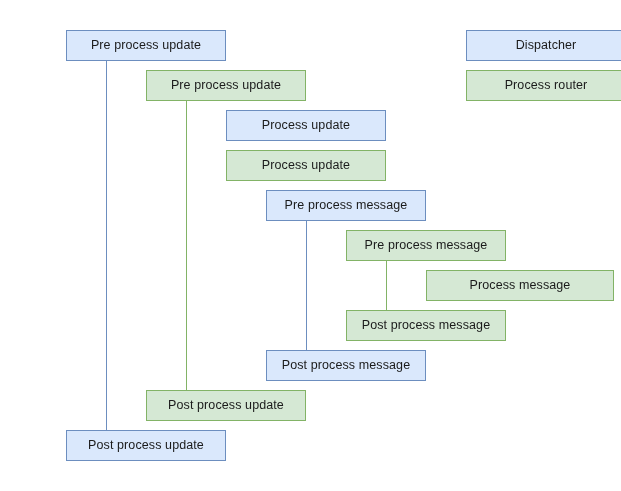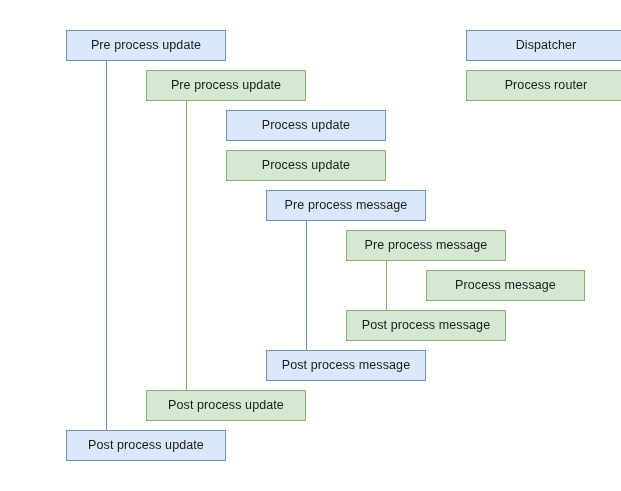--- a/index.html
+++ b/index.html
@@ -72,21 +72,21 @@
   <div class="node router" style="left:110px; top:70px; width:160px; height:31px;">Pre process update</div>
 
   <div class="node dispatcher" style="left:190px; top:110px; width:160px; height:31px;">Process update</div>
 
   <div class="node router" style="left:190px; top:150px; width:160px; height:31px;">Process update</div>
 
   <div class="node dispatcher" style="left:230px; top:190px; width:160px; height:31px;">Pre process message</div>
 
   <div class="node router" style="left:310px; top:230px; width:160px; height:31px;">Pre process message</div>
 
-  <div class="node router" style="left:390px; top:270px; width:159px; height:31px;">Process message</div>
+  <div class="node router" style="left:390px; top:270px; width:188px; height:31px;">Process message</div>
 
   <div class="node router" style="left:310px; top:310px; width:160px; height:31px;">Post process message</div>
 
   <div class="node dispatcher" style="left:230px; top:350px; width:160px; height:31px;">Post process message</div>
 
   <div class="node router" style="left:110px; top:390px; width:160px; height:31px;">Post process update</div>
 
   <div class="node dispatcher" style="left:30px; top:430px; width:160px; height:31px;">Post process update</div>
 
   <div class="node dispatcher legend-item" style="left:430px; top:30px; width:160px; height:31px;">Dispatcher</div>

